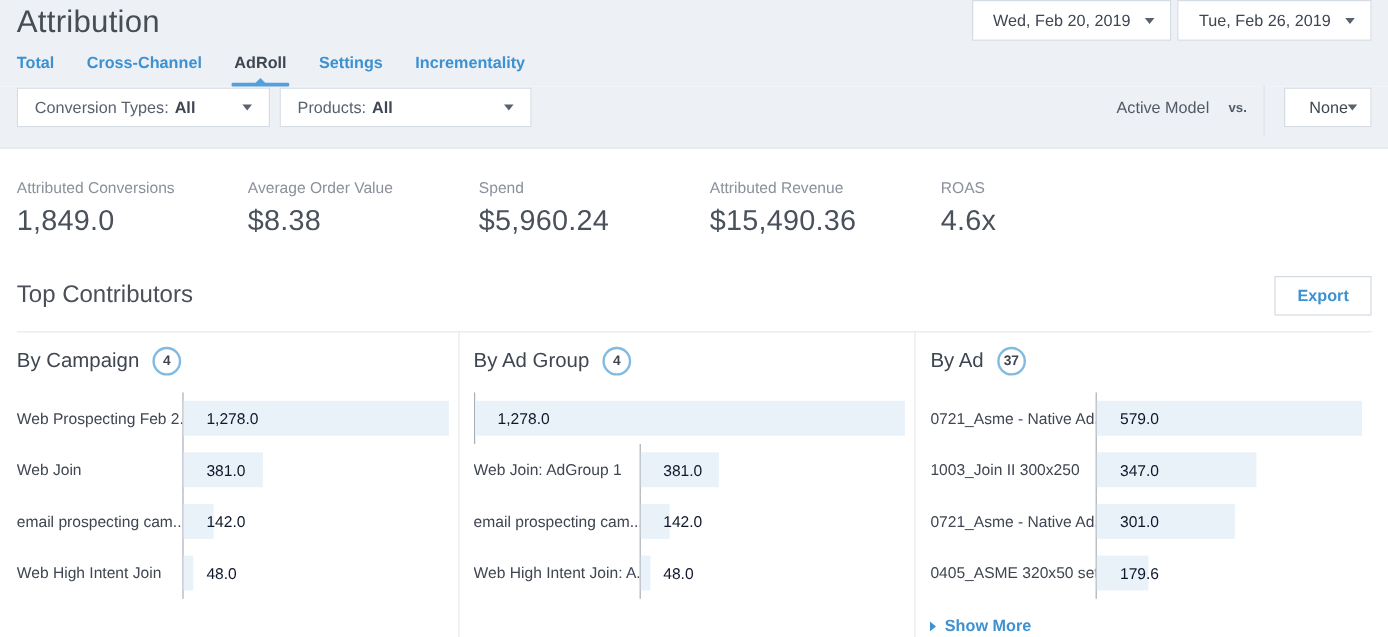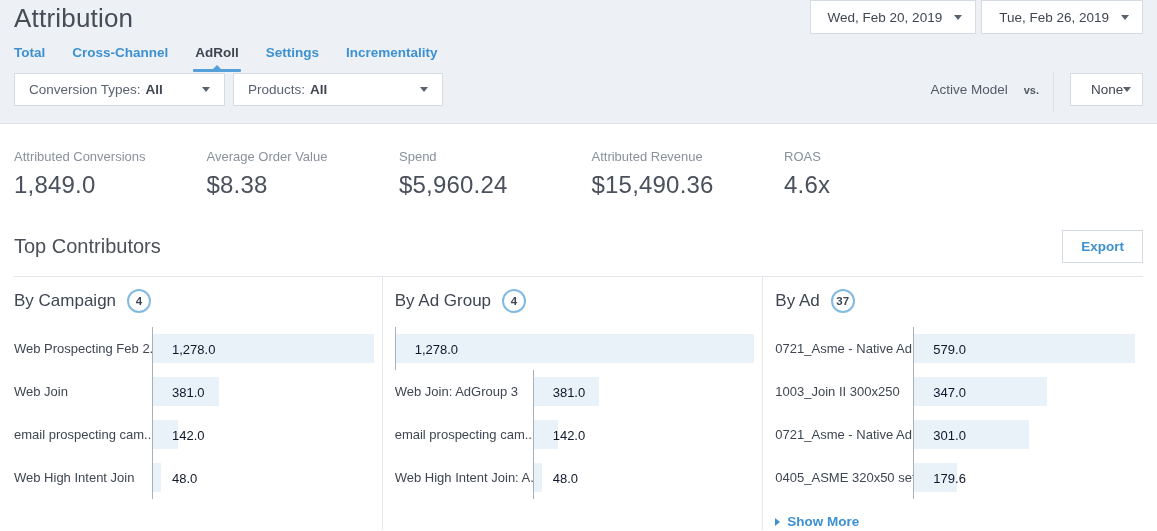--- a/index.html
+++ b/index.html
@@ -199,21 +199,21 @@
         <span class="count-badge">4</span>
       </div>
       <div class="rows">
         <div class="row">
           <div class="bar-area">
             <div class="bar" style="width: 100%; background: rgb(233, 241, 249);"></div>
             <span class="bar-value">1,278.0</span>
           </div>
         </div>
         <div class="row">
-          <div class="row-label">Web Join: AdGroup 3</div>
+          <div class="row-label">Web Join: AdGroup 1</div>
           <div class="bar-area">
             <div class="bar" style="width: 29.8122%; background: rgb(233, 241, 249);"></div>
             <span class="bar-value">381.0</span>
           </div>
         </div>
         <div class="row">
           <div class="row-label">email prospecting cam...</div>
           <div class="bar-area">
             <div class="bar" style="width: 11.1111%; background: rgb(233, 241, 249);"></div>
             <span class="bar-value">142.0</span>

